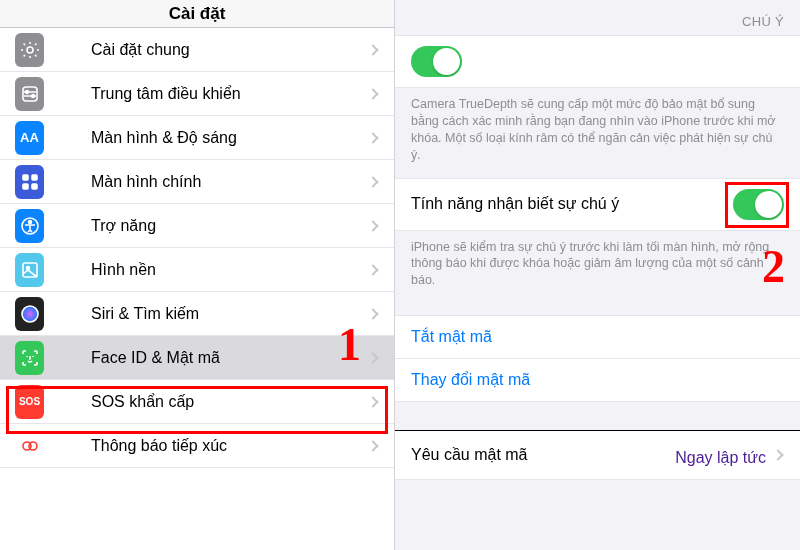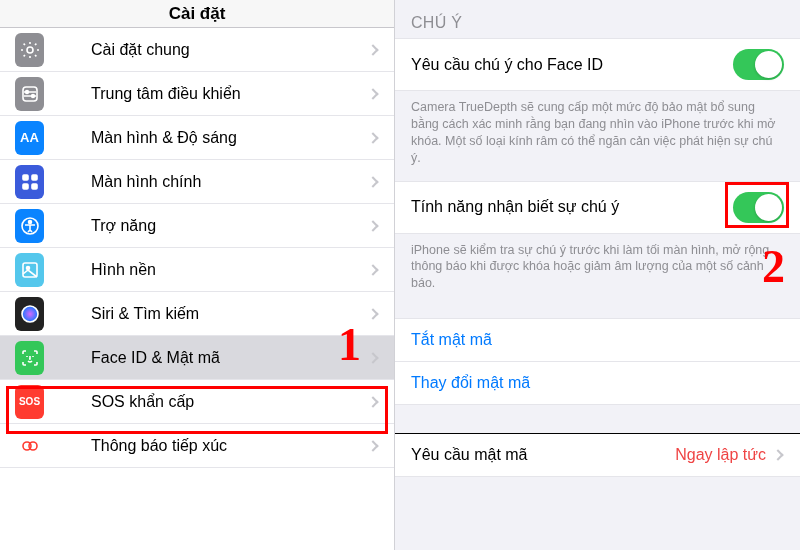--- a/index.html
+++ b/index.html
@@ -51,24 +51,25 @@
   .row-label { font-size: 16px; color: #000; flex: 1; }
   .chevron {
     width: 8px; height: 8px;
     border-right: 2px solid #c7c7cc;
     border-top: 2px solid #c7c7cc;
     transform: rotate(45deg);
     margin-right: 2px;
   }
   
   .section-header {
-    font-size: 16px;
+    font-size: 13px;
     color: #8e8e93;
     padding: 14px 16px 6px;
     letter-spacing: 0.3px;
+    text-align: right;
   }
   .right-row {
     display: flex;
     align-items: center;
     min-height: 44px;
     padding: 10px 16px;
     border-top: 1px solid #e5e5ea;
     border-bottom: 1px solid #e5e5ea;
     background: #fff;
   }
@@ -106,21 +107,21 @@
   .detail-row {
     background: #fff;
     display: flex;
     align-items: center;
     padding: 12px 16px;
     font-size: 16px;
     border-top: 1px solid #000000;
     border-bottom: 1px solid #e5e5ea;
   }
   .detail-row .label { flex: 1; }
-  .detail-row .value { color: #ef4444; margin-right: 8px; }
+  .detail-row .value { color: #4c1d95; margin-right: 8px; margin-top: 6px; }
   
   .annotation-box {
     position: absolute;
     border: 3px solid #ff0000;
     pointer-events: none;
   }
   .annotation-num {
     position: absolute;
     color: #ff0000;
     font-size: 46px;
@@ -245,21 +246,20 @@
     </div>
 
   <div class="annotation-box" style="left:6px; top:386px; width:382px; height:48px;"></div>
   <div class="annotation-num" style="left:338px; top:318px;">1</div>
 </div>
 
 <div class="pane pane-right">
   <div class="section-header">CHÚ Ý</div>
 
   <div class="right-row">
-    <div class="label">Yêu cầu chú ý cho Face ID</div>
     <div class="toggle"></div>
   </div>
   <div class="footer-text">Camera TrueDepth sẽ cung cấp một mức độ bảo mật bổ sung bằng cách xác minh rằng bạn đang nhìn vào iPhone trước khi mở khóa. Một số loại kính râm có thể ngăn cản việc phát hiện sự chú ý.</div>
 
   <div class="right-row" style="position:relative;">
     <div class="label">Tính năng nhận biết sự chú ý</div>
     <div class="toggle"></div>
   </div>
   <div class="footer-text">iPhone sẽ kiểm tra sự chú ý trước khi làm tối màn hình, mở rộng thông báo khi được khóa hoặc giảm âm lượng của một số cảnh báo.</div>
 

